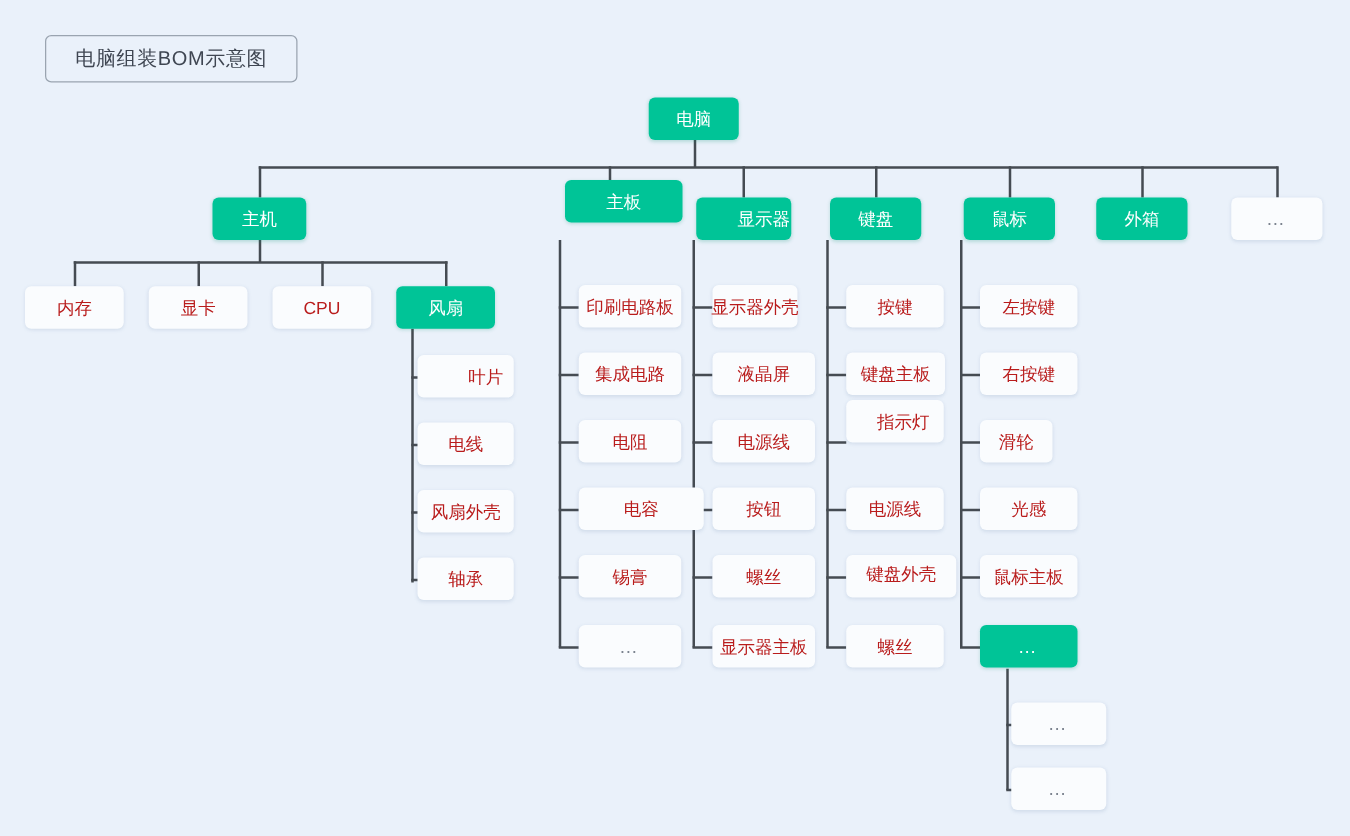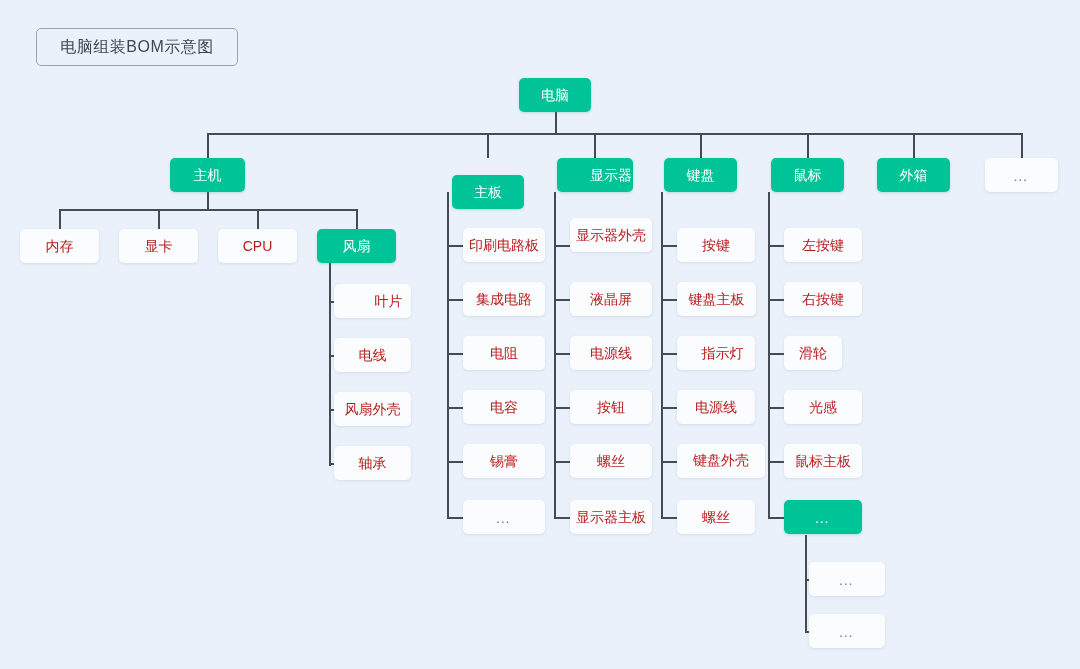--- a/index.html
+++ b/index.html
@@ -148,21 +148,21 @@
   <div class="ln h" style="left:805px; top:579px; width:16px;"></div>
   <div class="ln h" style="left:805px; top:631px; width:16px;"></div>
 
   <div class="node green" style="left:519px; top:78px; width:72px;">
     <span>电脑</span>
   </div>
 
   <div class="node green" style="left:170px; top:158px; width:75px;">
     <span>主机</span>
   </div>
-  <div class="node green" style="left:452px; top:175px; width:72px;justify-content:center;">
+  <div class="node green" style="left:452px; top:144px; width:94px;justify-content:center;">
     <span>主板</span>
   </div>
   <div class="node green" style="left:557px; top:158px; width:76px;padding-left:32px;">
     <span>显示器</span>
   </div>
   <div class="node green" style="left:664px; top:158px; width:73px;">
     <span>键盘</span>
   </div>
   <div class="node green" style="left:771px; top:158px; width:73px;">
     <span>鼠标</span>
@@ -202,31 +202,31 @@
 
   <div class="node leafbox" style="left:463px; top:228px; width:82px;">
     <span>印刷电路板</span>
   </div>
   <div class="node leafbox" style="left:463px; top:282px; width:82px;">
     <span>集成电路</span>
   </div>
   <div class="node leafbox" style="left:463px; top:336px; width:82px;">
     <span>电阻</span>
   </div>
-  <div class="node leafbox" style="left:463px; top:390px; width:82px;">
+  <div class="node leafbox" style="left:463px; top:390px; width:100px;">
     <span>电容</span>
   </div>
   <div class="node leafbox" style="left:463px; top:444px; width:82px;">
     <span>锡膏</span>
   </div>
   <div class="node leafbox dots" style="left:463px; top:500px; width:82px;">
     <span>…</span>
   </div>
 
-  <div class="node leafbox" style="left:570px; top:218px; width:82px;align-items:center;">
+  <div class="node leafbox" style="left:570px; top:228px; width:68px;align-items:center;">
     <span>显示器外壳</span>
   </div>
   <div class="node leafbox" style="left:570px; top:282px; width:82px;">
     <span>液晶屏</span>
   </div>
   <div class="node leafbox" style="left:570px; top:336px; width:82px;">
     <span>电源线</span>
   </div>
   <div class="node leafbox" style="left:570px; top:390px; width:82px;">
     <span>按钮</span>
@@ -237,21 +237,21 @@
   <div class="node leafbox" style="left:570px; top:500px; width:82px;">
     <span>显示器主板</span>
   </div>
 
   <div class="node leafbox" style="left:677px; top:228px; width:78px;">
     <span>按键</span>
   </div>
   <div class="node leafbox" style="left:677px; top:282px; width:79px;">
     <span>键盘主板</span>
   </div>
-  <div class="node leafbox" style="left:677px; top:336px; width:78px;padding-left:13px;">
+  <div class="node leafbox" style="left:677px; top:320px; width:78px;padding-left:13px;">
     <span>指示灯</span>
   </div>
   <div class="node leafbox" style="left:677px; top:390px; width:78px;">
     <span>电源线</span>
   </div>
   <div class="node leafbox" style="left:677px; top:444px; width:88px;font-family:Liberation Serif, serif;">
     <span>键盘外壳</span>
   </div>
   <div class="node leafbox" style="left:677px; top:500px; width:78px;">
     <span>螺丝</span>

